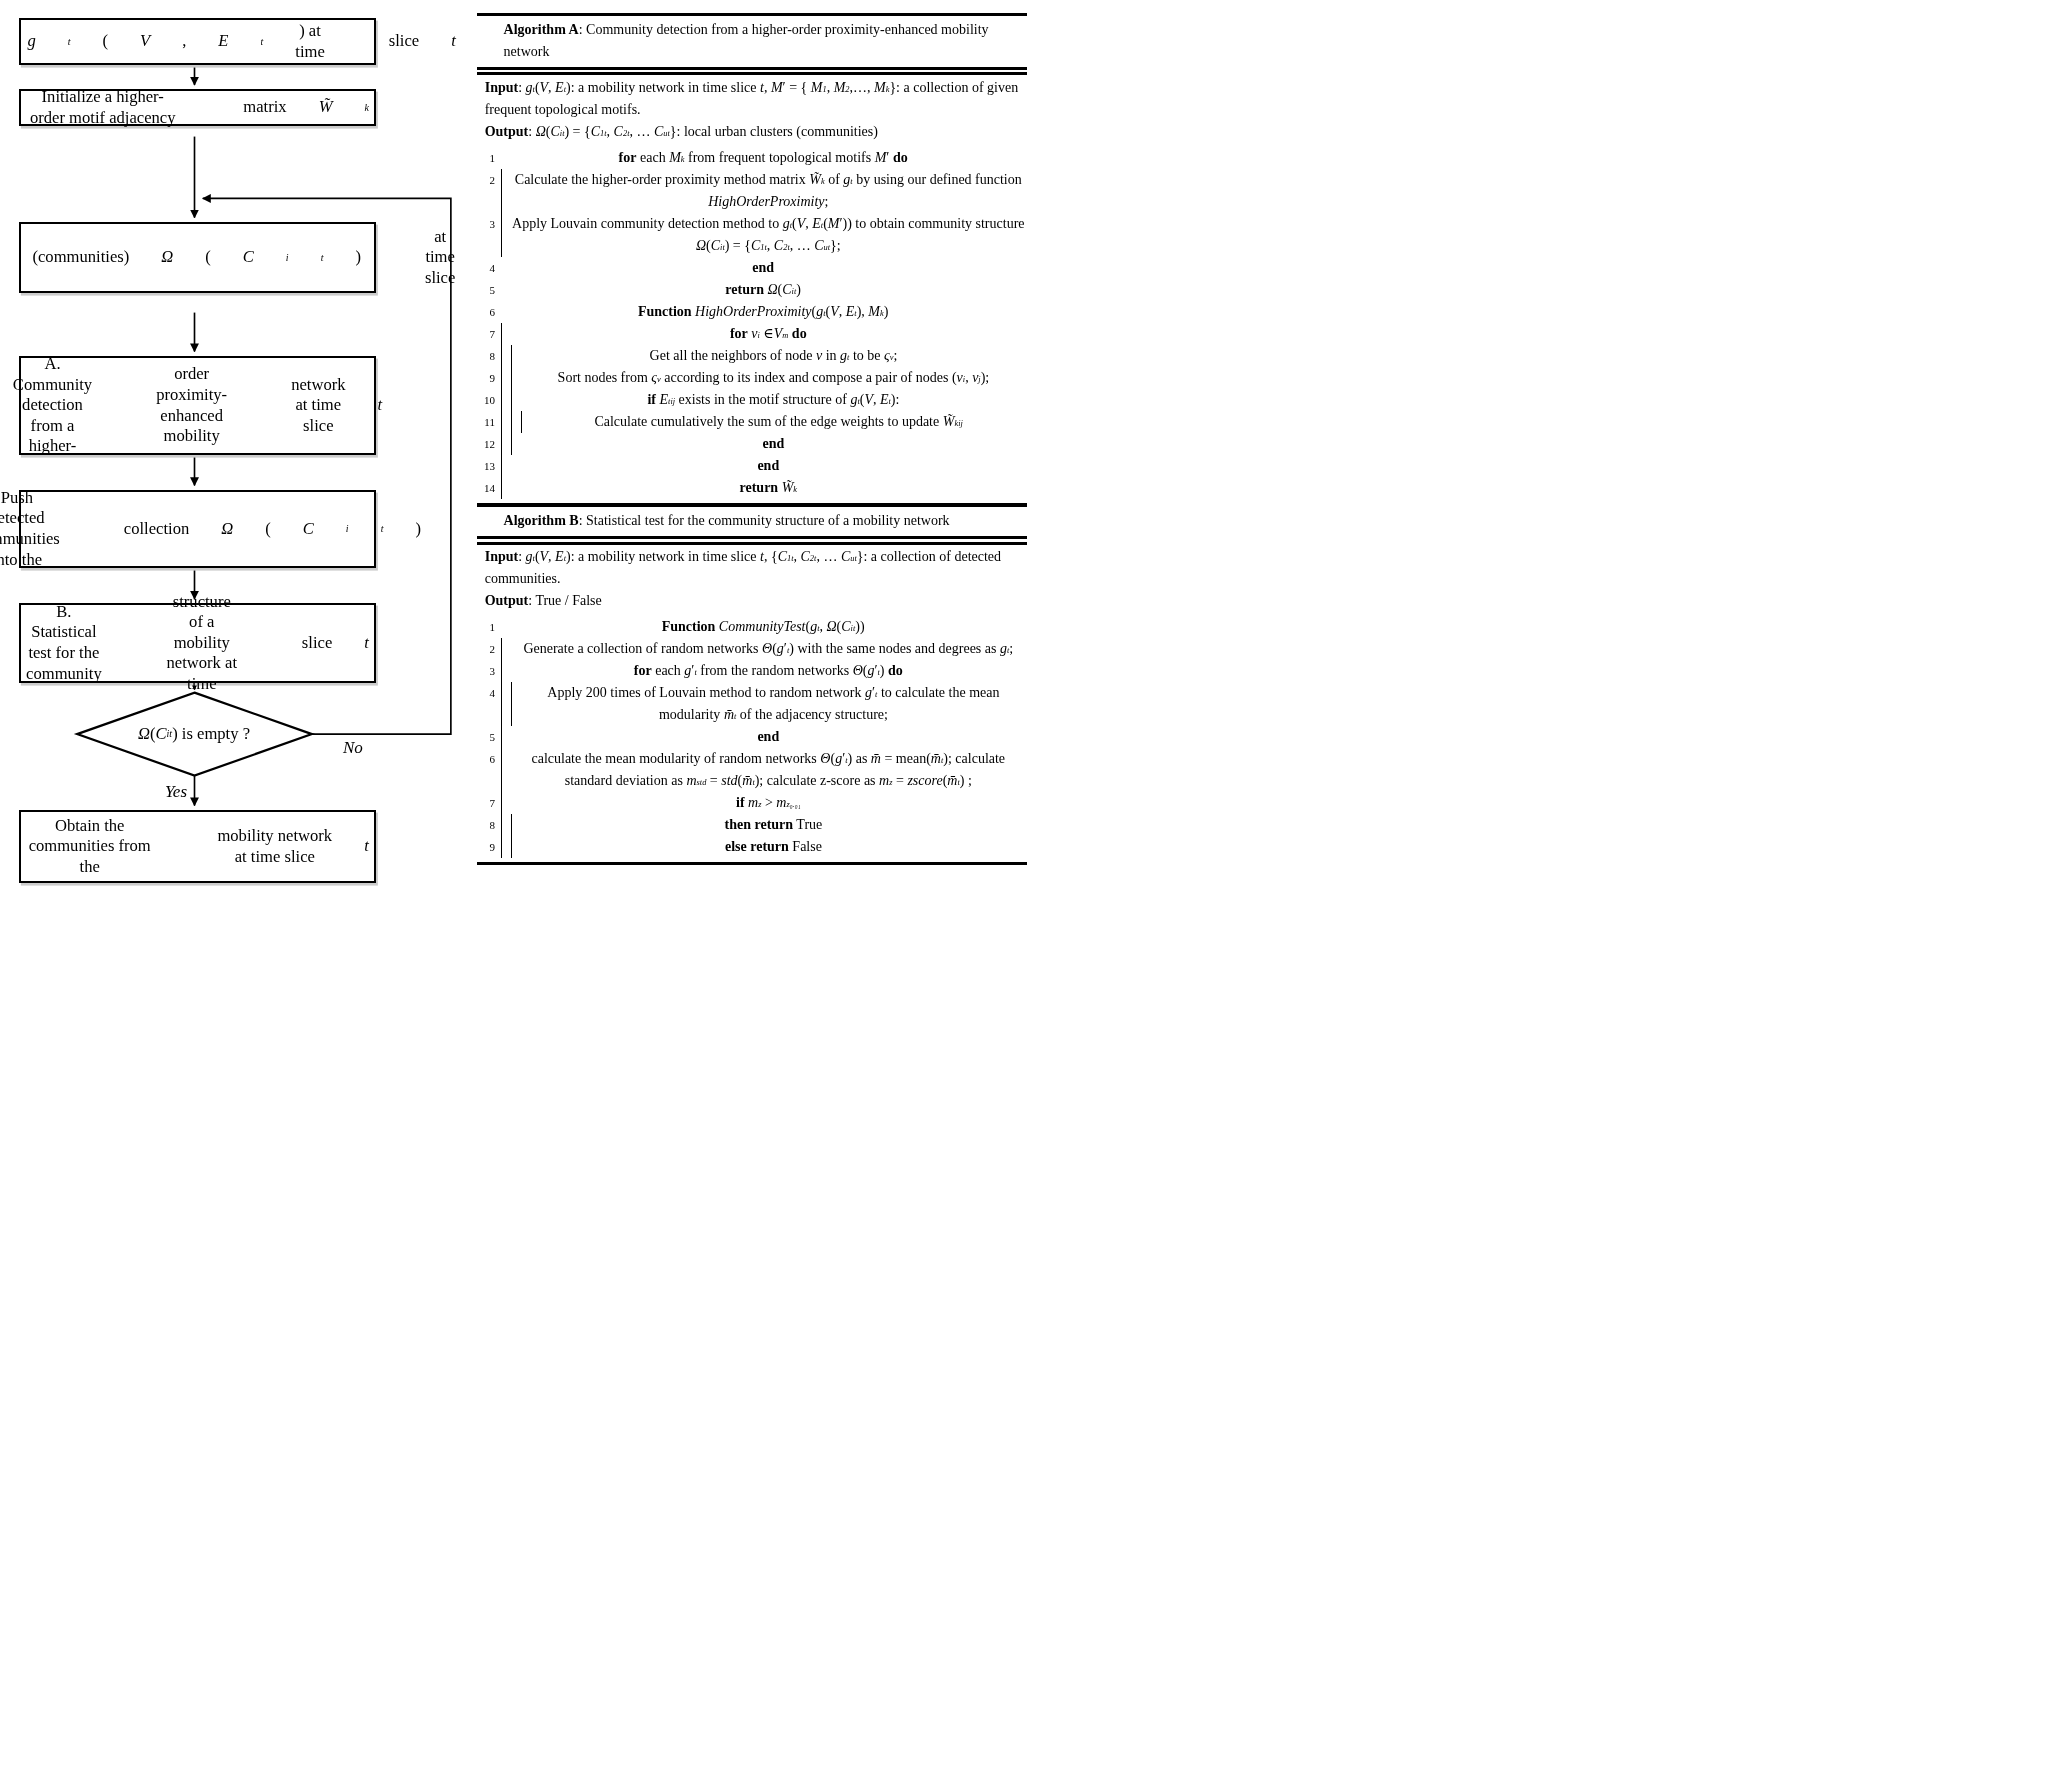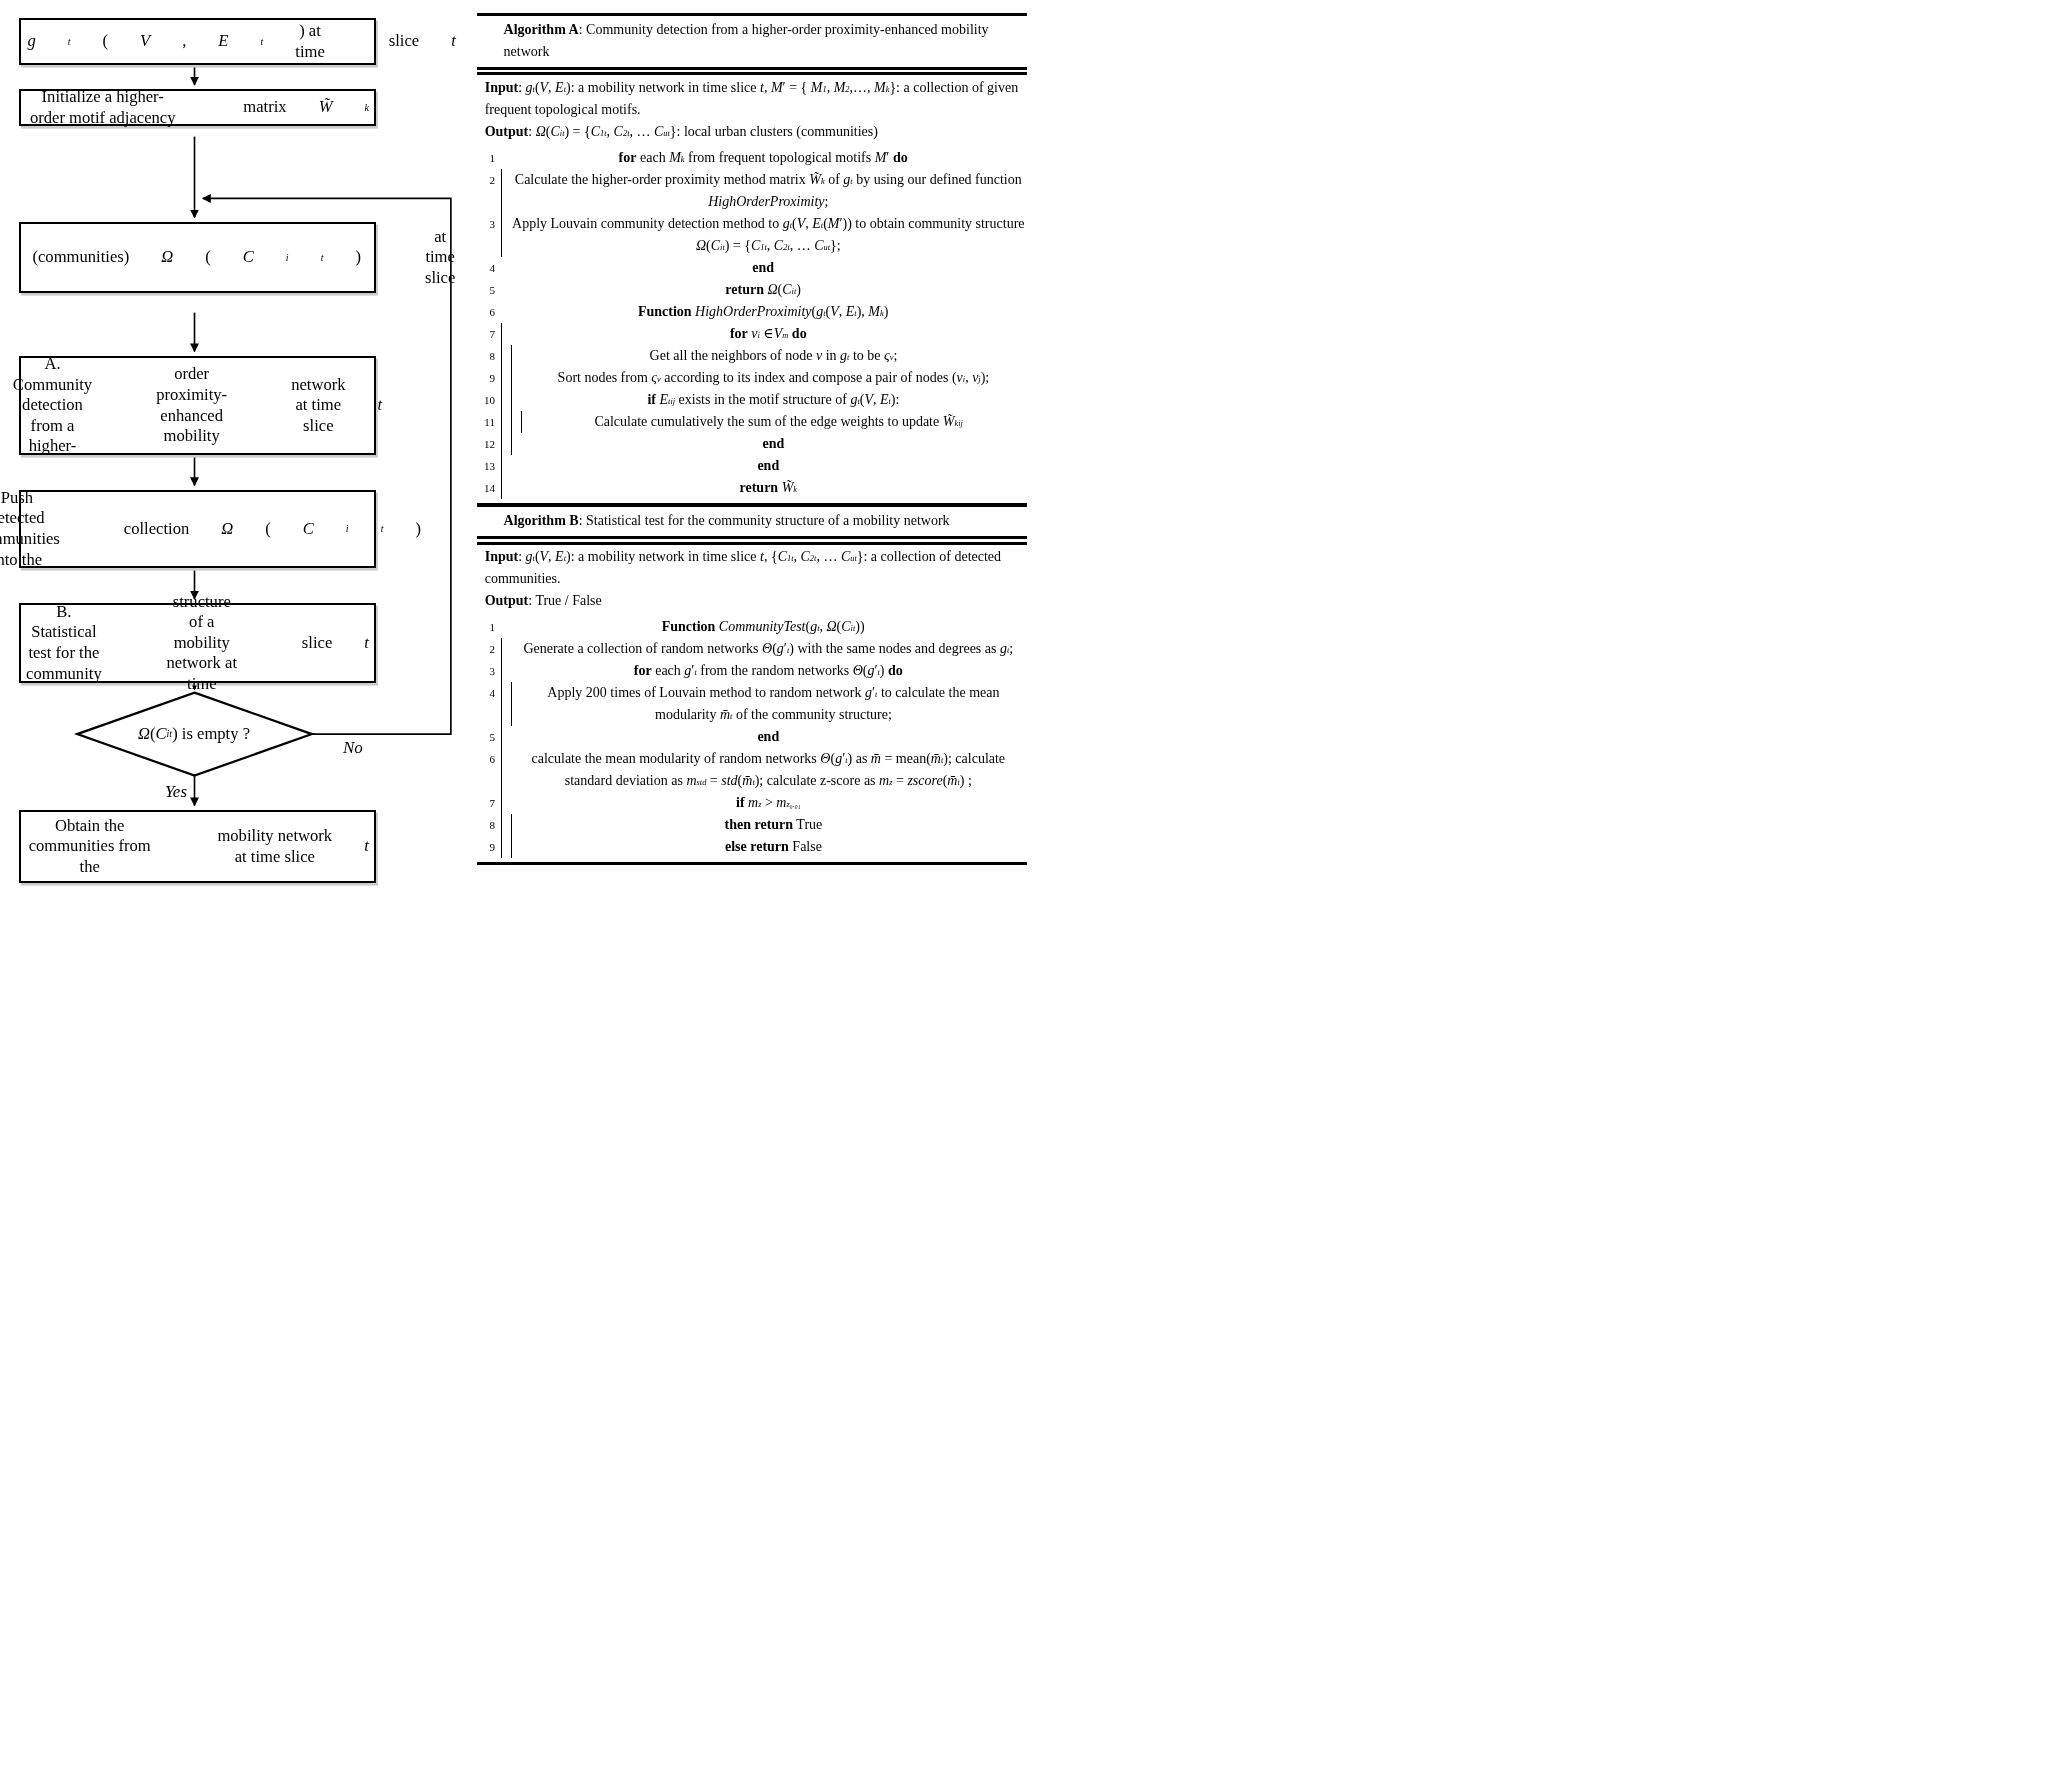--- a/index.html
+++ b/index.html
@@ -241,21 +241,21 @@
         </div>
         <div class="alg-row">
           <span class="lnum">3</span>
           <span class="bar"></span>
           <div class="ltext"><span class="b">for</span><span> each </span><span class="i">g</span><span>′</span><span class="sub">t</span><span> from the random networks </span><span class="i">Θ</span><span>(</span><span class="i">g</span><span>′</span><span class="sub">t</span><span>) </span><span class="b">do</span></div>
         </div>
         <div class="alg-row">
           <span class="lnum">4</span>
           <span class="bar"></span>
           <span class="bar"></span>
-          <div class="ltext"><span>Apply 200 times of Louvain method to random network </span><span class="i">g</span><span>′</span><span class="sub">t</span><span> to calculate the mean modularity </span><span class="i">m̄</span><span class="sub">t</span><span> of the community structure;</span></div>
+          <div class="ltext"><span>Apply 200 times of Louvain method to random network </span><span class="i">g</span><span>′</span><span class="sub">t</span><span> to calculate the mean modularity </span><span class="i">m̄</span><span class="sub">t</span><span> of the adjacency structure;</span></div>
         </div>
         <div class="alg-row">
           <span class="lnum">5</span>
           <span class="bar"></span>
           <div class="ltext"><span class="b">end</span></div>
         </div>
         <div class="alg-row">
           <span class="lnum">6</span>
           <span class="bar"></span>
           <div class="ltext"><span>calculate the mean modularity of random networks </span><span class="i">Θ</span><span>(</span><span class="i">g</span><span>′</span><span class="sub">t</span><span>) as </span><span class="i">m̄</span><span> = mean(</span><span class="i">m̄</span><span class="sub">t</span><span>); calculate standard deviation as </span><span class="i">m</span><span class="sub">std</span><span> = </span><span class="i">std</span><span>(</span><span class="i">m̄</span><span class="sub">t</span><span>); calculate z-score as </span><span class="i">m</span><span class="sub">z</span><span> = </span><span class="i">zscore</span><span>(</span><span class="i">m̄</span><span class="sub">t</span><span>) ;</span></div>

